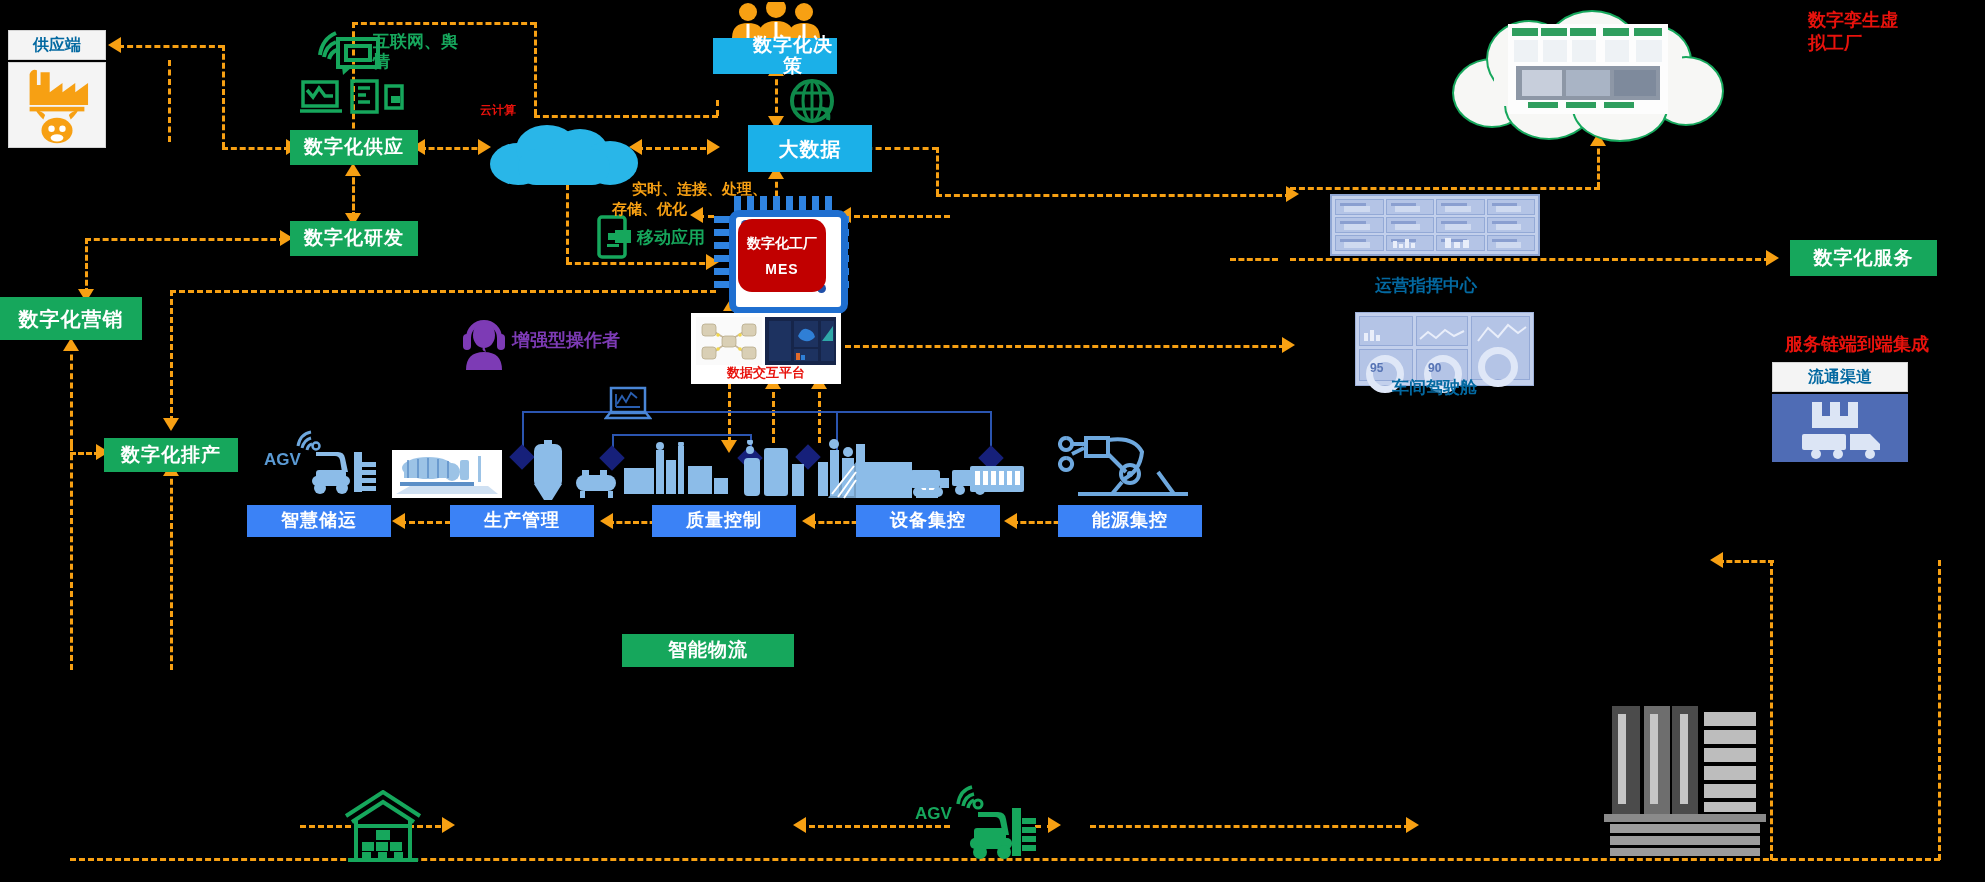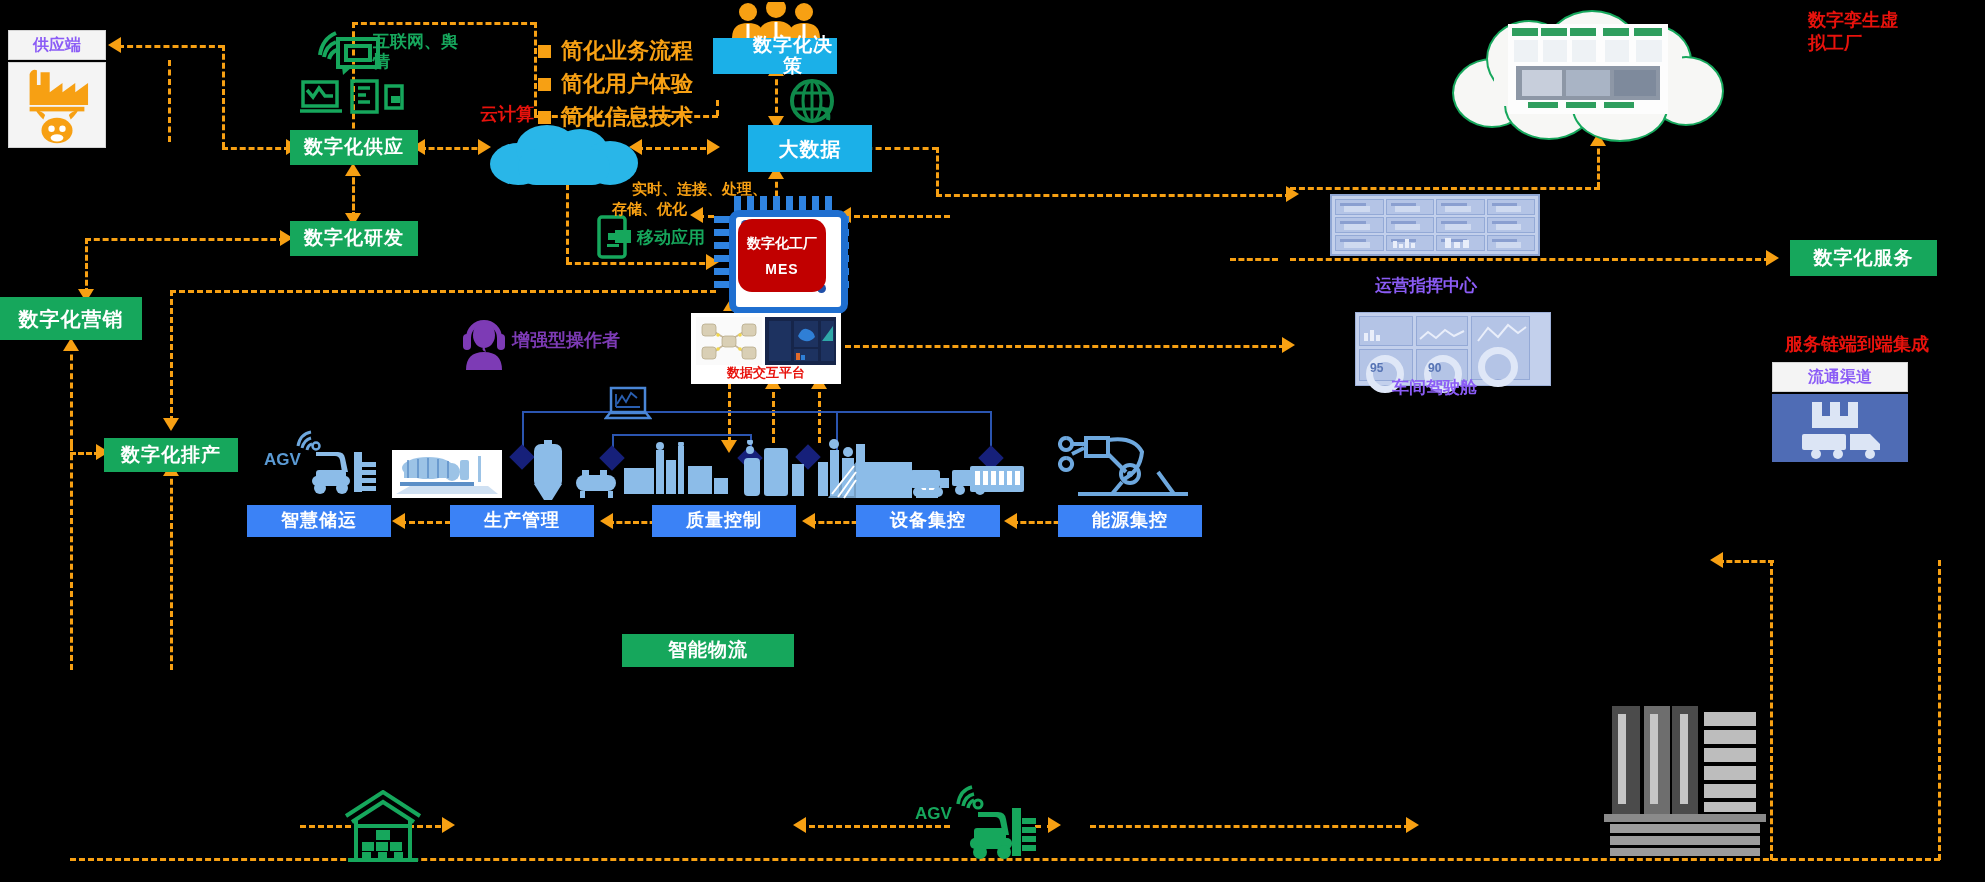--- a/index.html
+++ b/index.html
@@ -13,21 +13,21 @@
         color:#fff;font-weight:bold;letter-spacing:1px;line-height:1.1;}
   .green{background:#16a75c;}
   .cyan{background:#1bb0e8;}
   .blue{background:#3b82f6;}
   .whitecard{background:#f4f4f4;border:1px solid #d4d4d4;}
 
   
   .lbl{position:absolute;font-weight:bold;line-height:1.15;}
   .orange-t{color:#f7a013;}
   .red-t{color:#e8120c;}
-  .blue-t{color:#8b5cf6;}
+  .blue-t{color:#0369a1;}
   .green-t{color:#16a75c;}
   .purple-t{color:#7d3bb5;}
   .steel-t{color:#5b9bd5;}
 
   .bullets{position:absolute;}
   .bullets .row{display:flex;align-items:center;margin-bottom:3px;}
   .bullets .sq{width:13px;height:13px;background:#f7a013;margin-right:10px;flex:none;}
   .bullets .tx{color:#f7a013;font-weight:bold;font-size:22px;white-space:nowrap;}
 
   
@@ -58,21 +58,21 @@
   .chip-core{position:absolute;background:#c10000;border-radius:14px;display:flex;flex-direction:column;
              align-items:center;justify-content:center;color:#fff;font-weight:bold;}
   .pin{position:absolute;background:#2f83e0;}
   .chip-dot{position:absolute;width:9px;height:9px;border-radius:50%;background:#1f4fa8;}
 
   
   .dash{position:absolute;background:#c3d0ec;border:2px solid #8fa6d4;display:grid;gap:2px;padding:3px;}
   .dash .cell{background:#b4c4e6;border:1px solid #93a9d6;position:relative;}
   .dash .cell .t{position:absolute;left:4px;top:3px;height:3px;width:55%;background:#8a9fd0;}
   .dash .cell .v{position:absolute;left:18%;top:45%;height:6px;width:55%;background:#cfdaf0;}
-  .dash2{position:absolute;background:#c3d0ec;border:1px solid #9fb2da;padding-left:17px;}
+  .dash2{position:absolute;background:#c3d0ec;border:1px solid #9fb2da;}
   .bar{position:absolute;background:#e9eefa;}
   .don{position:absolute;border-radius:50%;border:7px solid #dfe7f7;}
 
   
   .icn{position:absolute;}
   .kv{position:absolute;}
 </style>
 </head>
 <body>
 
@@ -231,34 +231,20 @@
         <path d="M65 62 q6 -6 8 -10 q-6 0 -10 5 Z"></path>
         <ellipse cx="50" cy="74" rx="17" ry="14"></ellipse>
       </g>
       <circle cx="44" cy="72" r="3.5" fill="#fff"></circle>
         <circle cx="56" cy="72" r="3.5" fill="#fff"></circle>
       <ellipse cx="50" cy="82" rx="7" ry="4" fill="#fff"></ellipse>
     </svg>
   </div>
 
 
-  <div class="bullets" style="left:538px;top:36px;">
-    <div class="row">
-        <span class="sq"></span>
-        <span class="tx">简化业务流程</span>
-      </div>
-    <div class="row">
-        <span class="sq"></span>
-        <span class="tx">简化用户体验</span>
-      </div>
-    <div class="row">
-        <span class="sq"></span>
-        <span class="tx">简化信息技术</span>
-      </div>
-  </div>
 
   <div class="icn" style="left:310px;top:25px;width:100px;height:90px;">
     <svg viewBox="0 0 100 90" style="width:100%;height:100%">
       <g fill="none" stroke="#16a75c" stroke-width="4">
         <path d="M10 30 q2 -16 16 -22"></path>
           <path d="M14 32 q2 -11 12 -15"></path>
           <path d="M19 34 q2 -7 8 -9"></path>
         <rect x="28" y="14" width="40" height="28"></rect>
         <rect x="36" y="21" width="24" height="14"></rect>
       </g>
@@ -273,21 +259,21 @@
         <path d="M0 33 h42"></path>
         <rect x="52" y="3" width="25" height="31"></rect>
         <path d="M58 10 h12 M58 17 h8 M58 24 h12"></path>
         <rect x="86" y="8" width="16" height="22"></rect>
       </g>
       <rect x="91" y="18" width="9" height="7" fill="#16a75c"></rect>
     </svg>
   </div>
   <div class="lbl green-t" style="left:373px;top:32px;font-size:17px;width:92px;">互联网、舆情</div>
 
-  <div class="lbl red-t" style="left:480px;top:104px;font-size:18px;">云计算</div>
+  <div class="lbl red-t" style="left:480px;top:104px;font-size:12px;">云计算</div>
   <div class="cloud-cy" style="left:490px;top:125px;width:148px;height:60px;">
     <div class="b" style="left:0;top:18px;width:56px;height:42px;"></div>
     <div class="b" style="left:26px;top:0px;width:62px;height:48px;"></div>
     <div class="b" style="left:62px;top:4px;width:56px;height:44px;"></div>
     <div class="b" style="left:92px;top:16px;width:56px;height:44px;"></div>
     <div class="b" style="left:28px;top:24px;width:92px;height:36px;border-radius:18px;"></div>
   </div>
 
   <div class="icn" style="left:596px;top:214px;width:40px;height:46px;">
     <svg viewBox="0 0 40 46" style="width:100%;height:100%">

